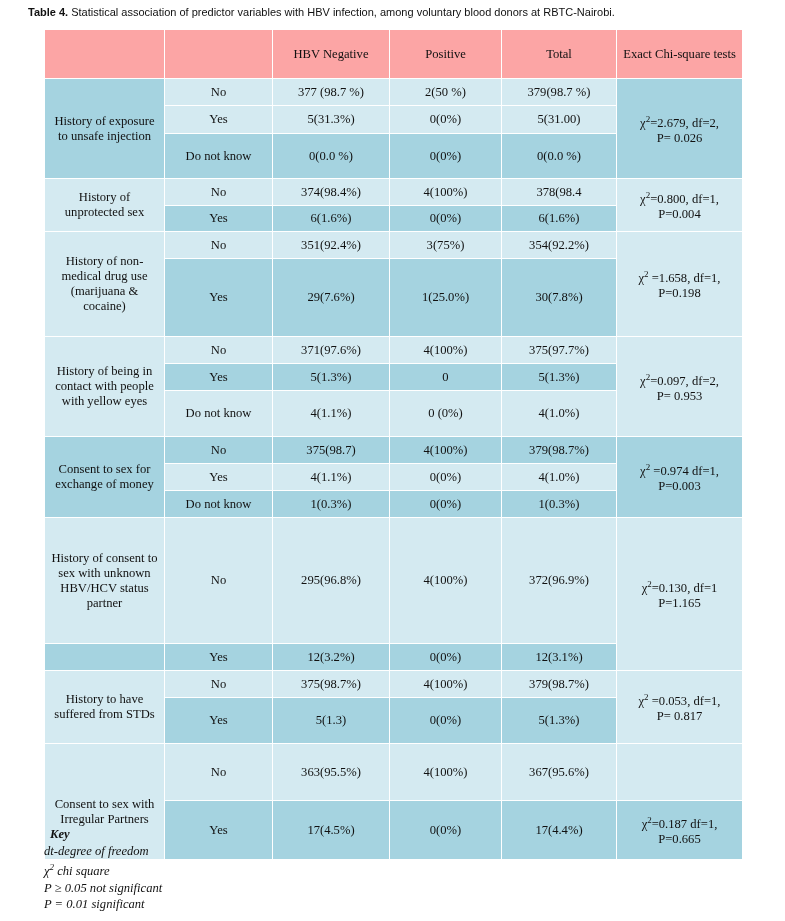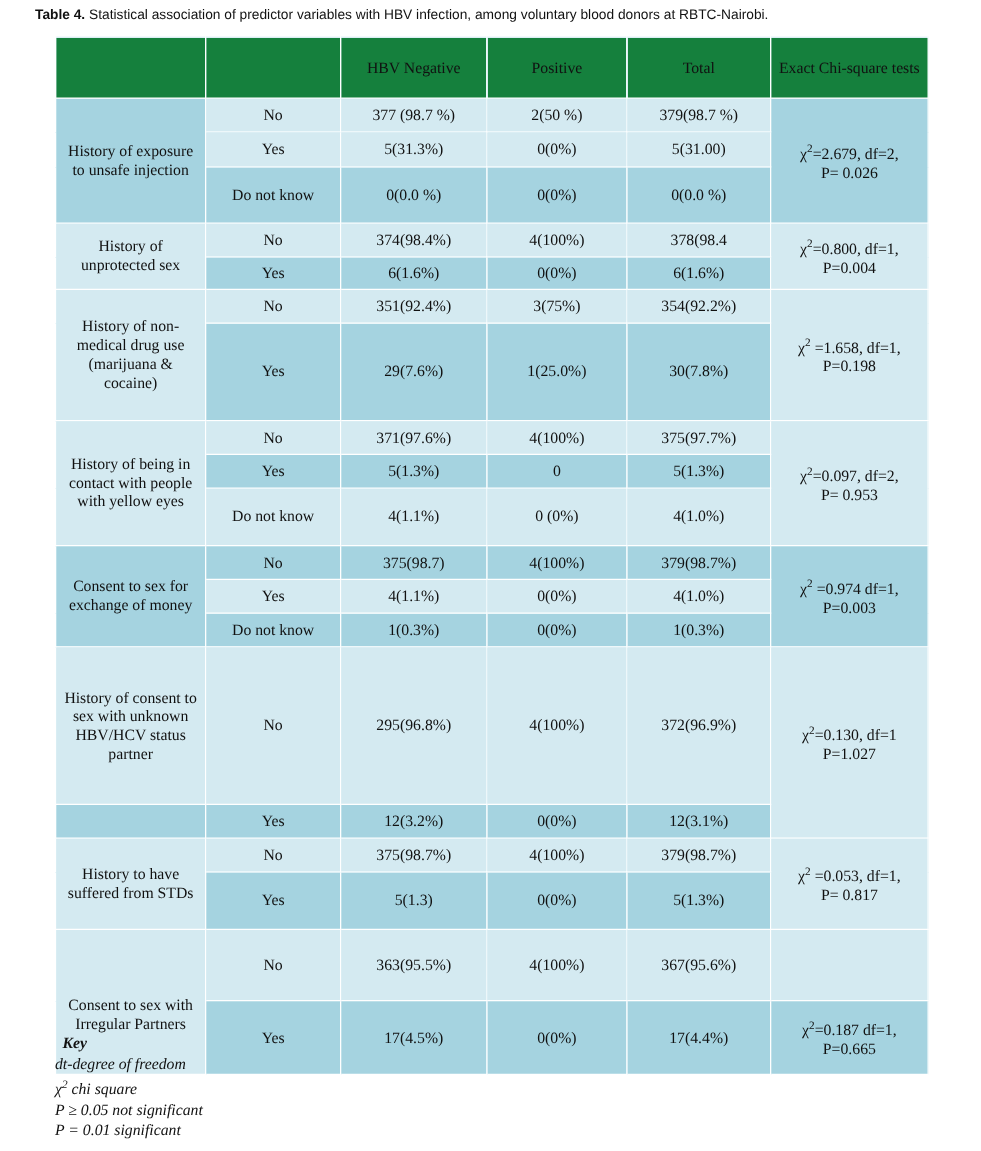--- a/index.html
+++ b/index.html
@@ -43,21 +43,21 @@
   col.c2{width:117px;}
   col.c3{width:112px;}
   col.c4{width:115px;}
   col.c5{width:126px;}
 
   
   .dark{background:#a5d3e0;margin-top:18px;}
   .light{background:#d4eaf1;}
 
   thead td{
-    background:#15803d;
+    background:#fca5a5;
     font-weight:bold;
     height:48px;
     vertical-align:middle;
   }
   td.grouplabel{
     text-align:left;
     vertical-align:top;
     padding-top:4px;
     padding-left:6px;
     line-height:21px;
@@ -218,21 +218,21 @@
   </tr>
 
   <tr>
     <td class="light grouplabel" style="height:125px;">History of consent to sex with unknown HBV/HCV status partner</td>
     <td class="light">No</td>
     <td class="light">295(96.8%)</td>
     <td class="light">4(100%)</td>
     <td class="light">372(96.9%)</td>
     <td class="light chi" rowspan="2">
       <span class="chi2">χ<sup>2</sup><span>=0.130, df=1</span></span><br>
-      <span>P=1.027</span>
+      <span>P=1.165</span>
     </td>
   </tr>
   <tr>
     <td class="dark" style="height:26px;"></td>
     <td class="dark">Yes</td>
     <td class="dark">12(3.2%)</td>
     <td class="dark">0(0%)</td>
     <td class="dark">12(3.1%)</td>
   </tr>
 

